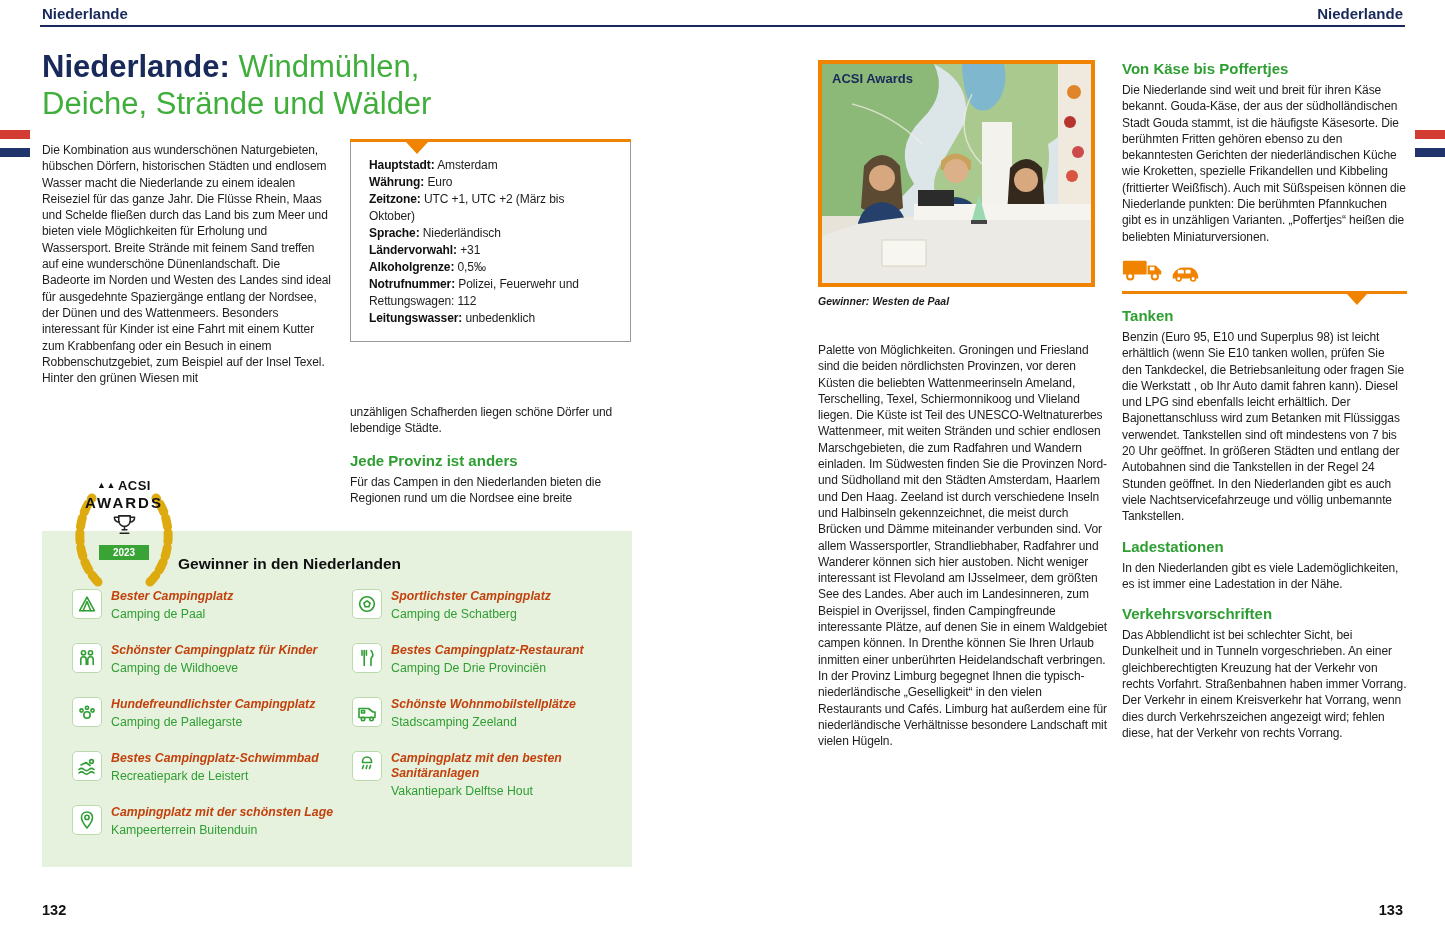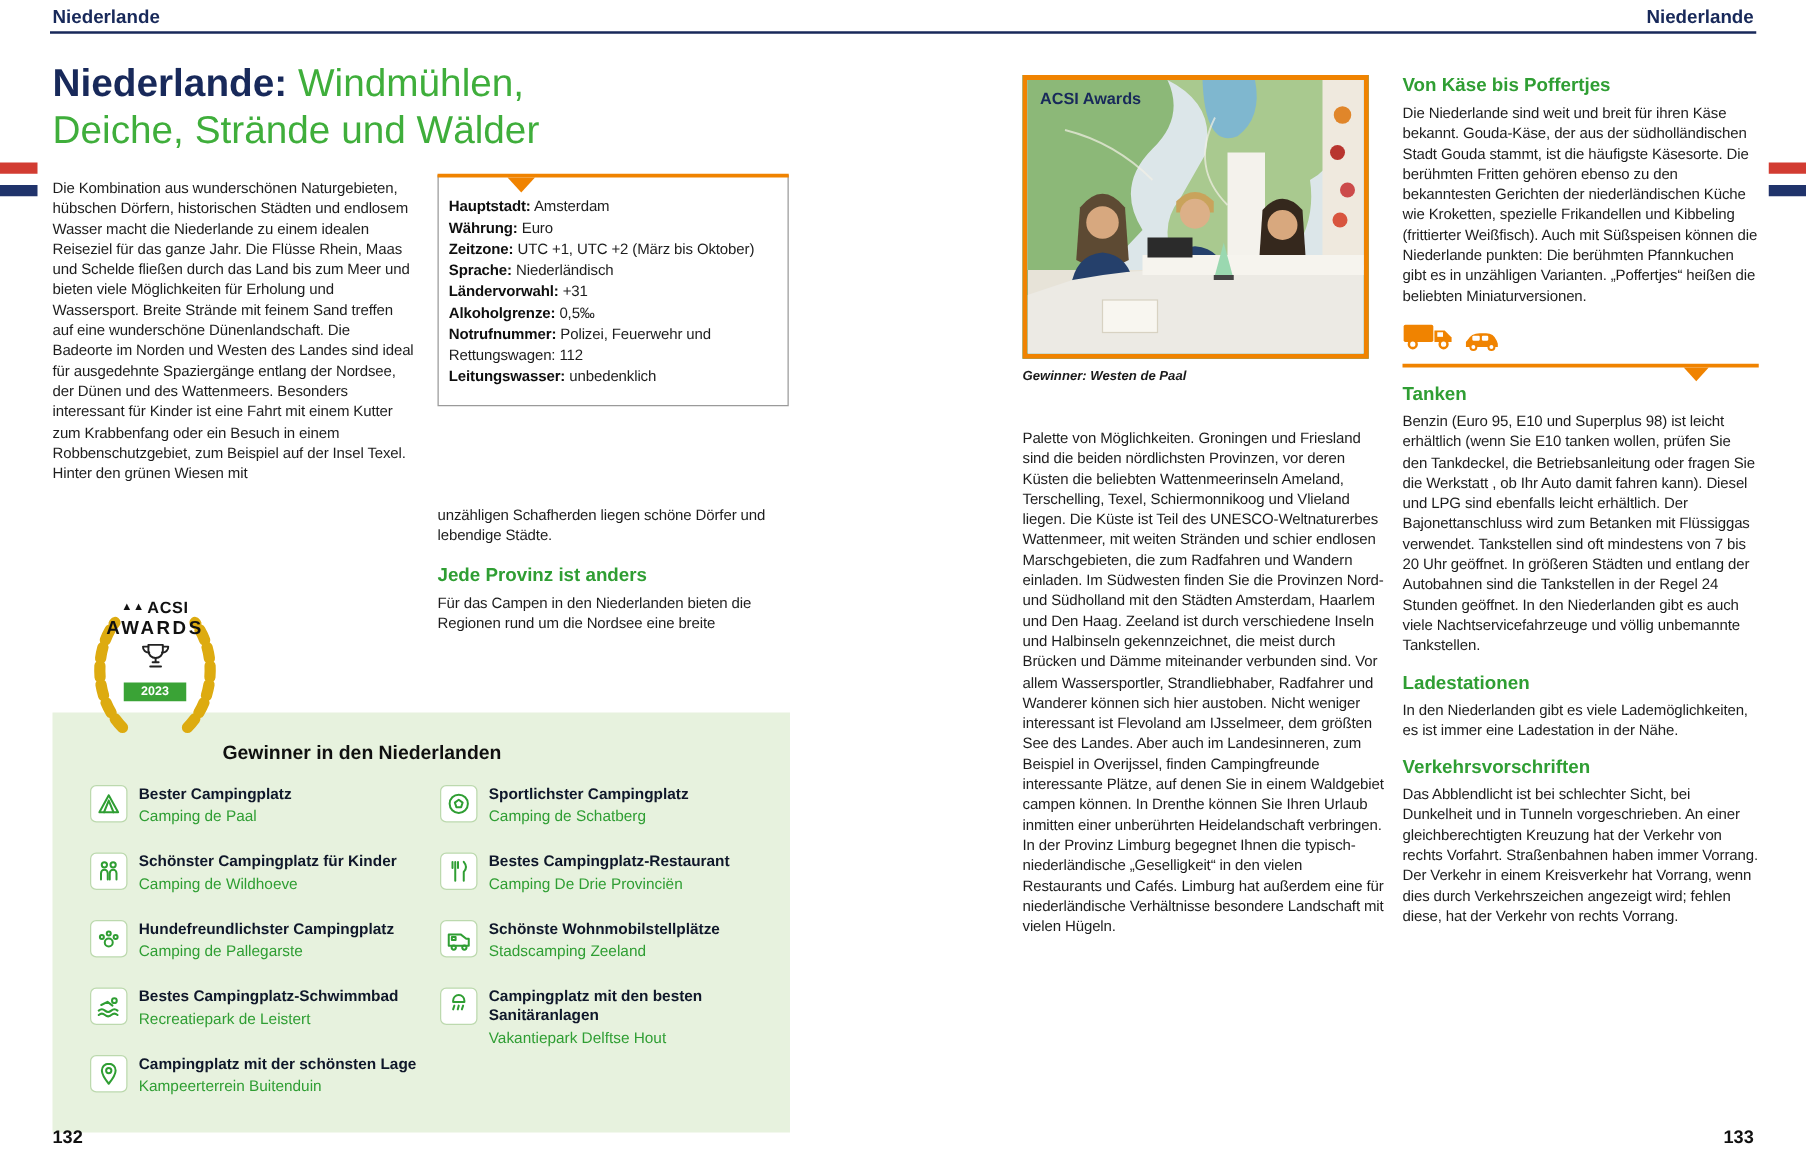--- a/index.html
+++ b/index.html
@@ -25,47 +25,47 @@
   .title-green { color:#3fae3b; font-weight:normal; }
 
   .body-text { font-size:12px; line-height:16.3px; letter-spacing:-0.1px; color:#1d1d1d; }
   .green-head { font-size:15px; font-weight:bold; color:#2f9e33; margin:0 0 5px; }
 
   .col1 { position:absolute; left:42px; top:142px; width:289px; }
   .col2-lower { position:absolute; left:350px; top:404px; width:284px; }
   .col2-lower .green-head { margin-top:15px; }
 
   
-  .infobox { position:absolute; left:350px; top:140px; width:281px; border:1px solid #9a9a9a; padding:16px 8px 14px; background:#fff; }
+  .infobox { position:absolute; left:350px; top:140px; width:281px; border:1px solid #9a9a9a; padding:16px 18px 14px; background:#fff; }
   .infobox-topline { position:absolute; left:-1px; right:-1px; top:-2px; height:3px; background:#f08300; }
   .infobox-arrow { position:absolute; left:55px; top:1px; width:0; height:0;
     border-left:11px solid transparent; border-right:11px solid transparent; border-top:12px solid #f08300; }
   .info-row { font-size:12px; line-height:17px; letter-spacing:-0.1px; }
   .info-row b { color:#0f0f0f; }
 
   
   .acsi-logo { position:absolute; left:66px; top:464px; width:116px; height:126px; z-index:3; text-align:center; }
   .acsi-logo .wreath { position:absolute; left:0; top:0; width:116px; height:126px; }
   .acsi-logo .inner { position:relative; padding-top:14px; }
   .acsi-mark { font-size:13px; font-weight:bold; color:#111; letter-spacing:0.5px; }
   .acsi-tent { font-size:9px; color:#111; vertical-align:2px; margin-right:2px; }
   .acsi-awards-word { font-size:15px; font-weight:bold; color:#111; letter-spacing:2px; margin-top:1px; }
   .acsi-trophy { margin-top:2px; }
   .acsi-year { display:inline-block; margin-top:3px; background:#3aa336; color:#fff; font-weight:bold; font-size:10px; padding:2px 14px; }
 
   
-  .green-box { position:absolute; left:42px; top:570px; width:590px; height:336px; background:#e7f2de; }
+  .green-box { position:absolute; left:42px; top:531px; width:590px; height:336px; background:#e7f2de; }
   .green-box-title { position:absolute; left:136px; top:24px; font-size:15.5px; font-weight:bold; color:#101010; }
   .award-col { position:absolute; top:58px; width:262px; }
   .award-col.l { left:30px; }
   .award-col.r { left:310px; }
   .award-item { display:flex; gap:9px; margin-bottom:21px; align-items:flex-start; }
   .award-icon { width:30px; height:30px; flex:0 0 30px; background:#fff; border:1px solid #bcd9ae; border-radius:5px;
     display:flex; align-items:center; justify-content:center; }
-  .award-cat { font-size:12.3px; font-weight:bold; color:#0f172a; line-height:15px; }
+  .award-cat { font-size:12.3px; font-weight:bold; font-style:italic; color:#c2410c; line-height:15px; }
   .award-winner { font-size:12.3px; color:#2f9e33; line-height:15px; margin-top:3px; }
 
   
   .photo { position:absolute; left:818px; top:60px; width:277px; height:227px; border:4px solid #f08300; background:#14b8a6; }
   .photo svg { display:block; width:100%; height:100%; }
   .photo-overlay { position:absolute; left:10px; top:7px; font-size:13px; font-weight:bold; color:#18295a; }
   .photo-caption { position:absolute; left:818px; top:295px; font-size:10.5px; font-style:italic; font-weight:600; color:#1a1a1a; }
 
   .col3 { position:absolute; left:818px; top:342px; width:289px; }
   .col4 { position:absolute; left:1122px; top:60px; width:285px; }

